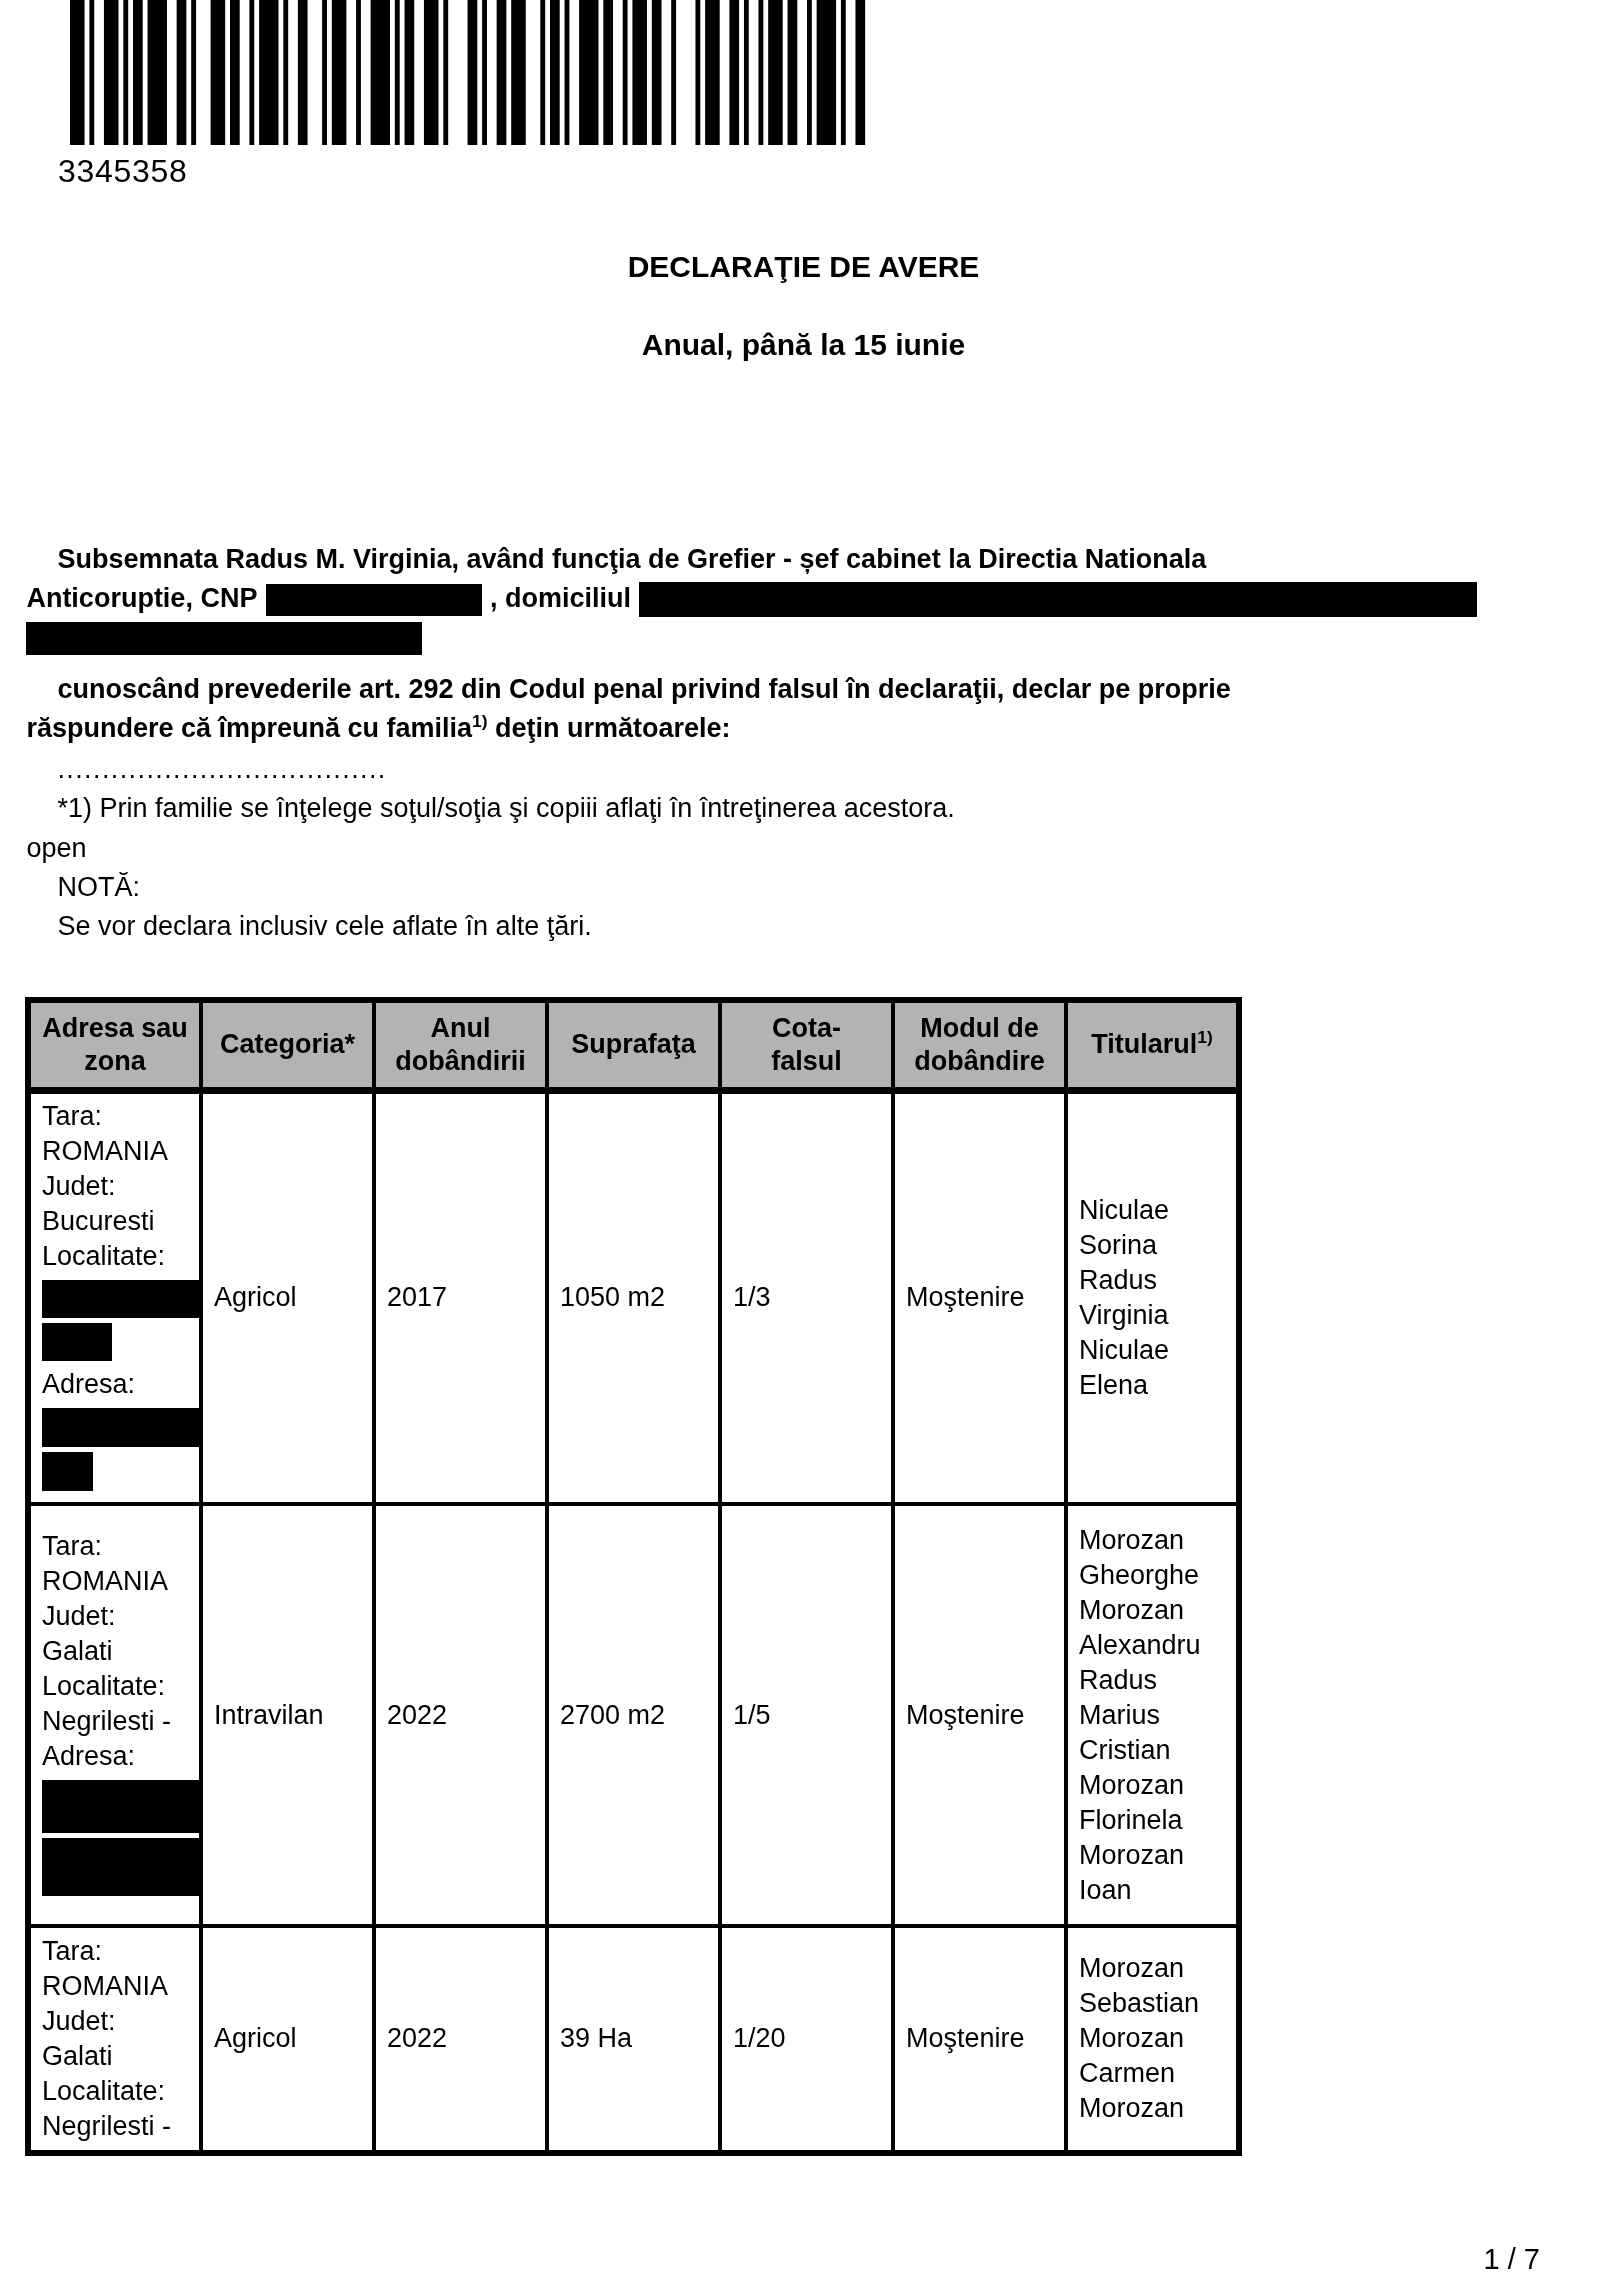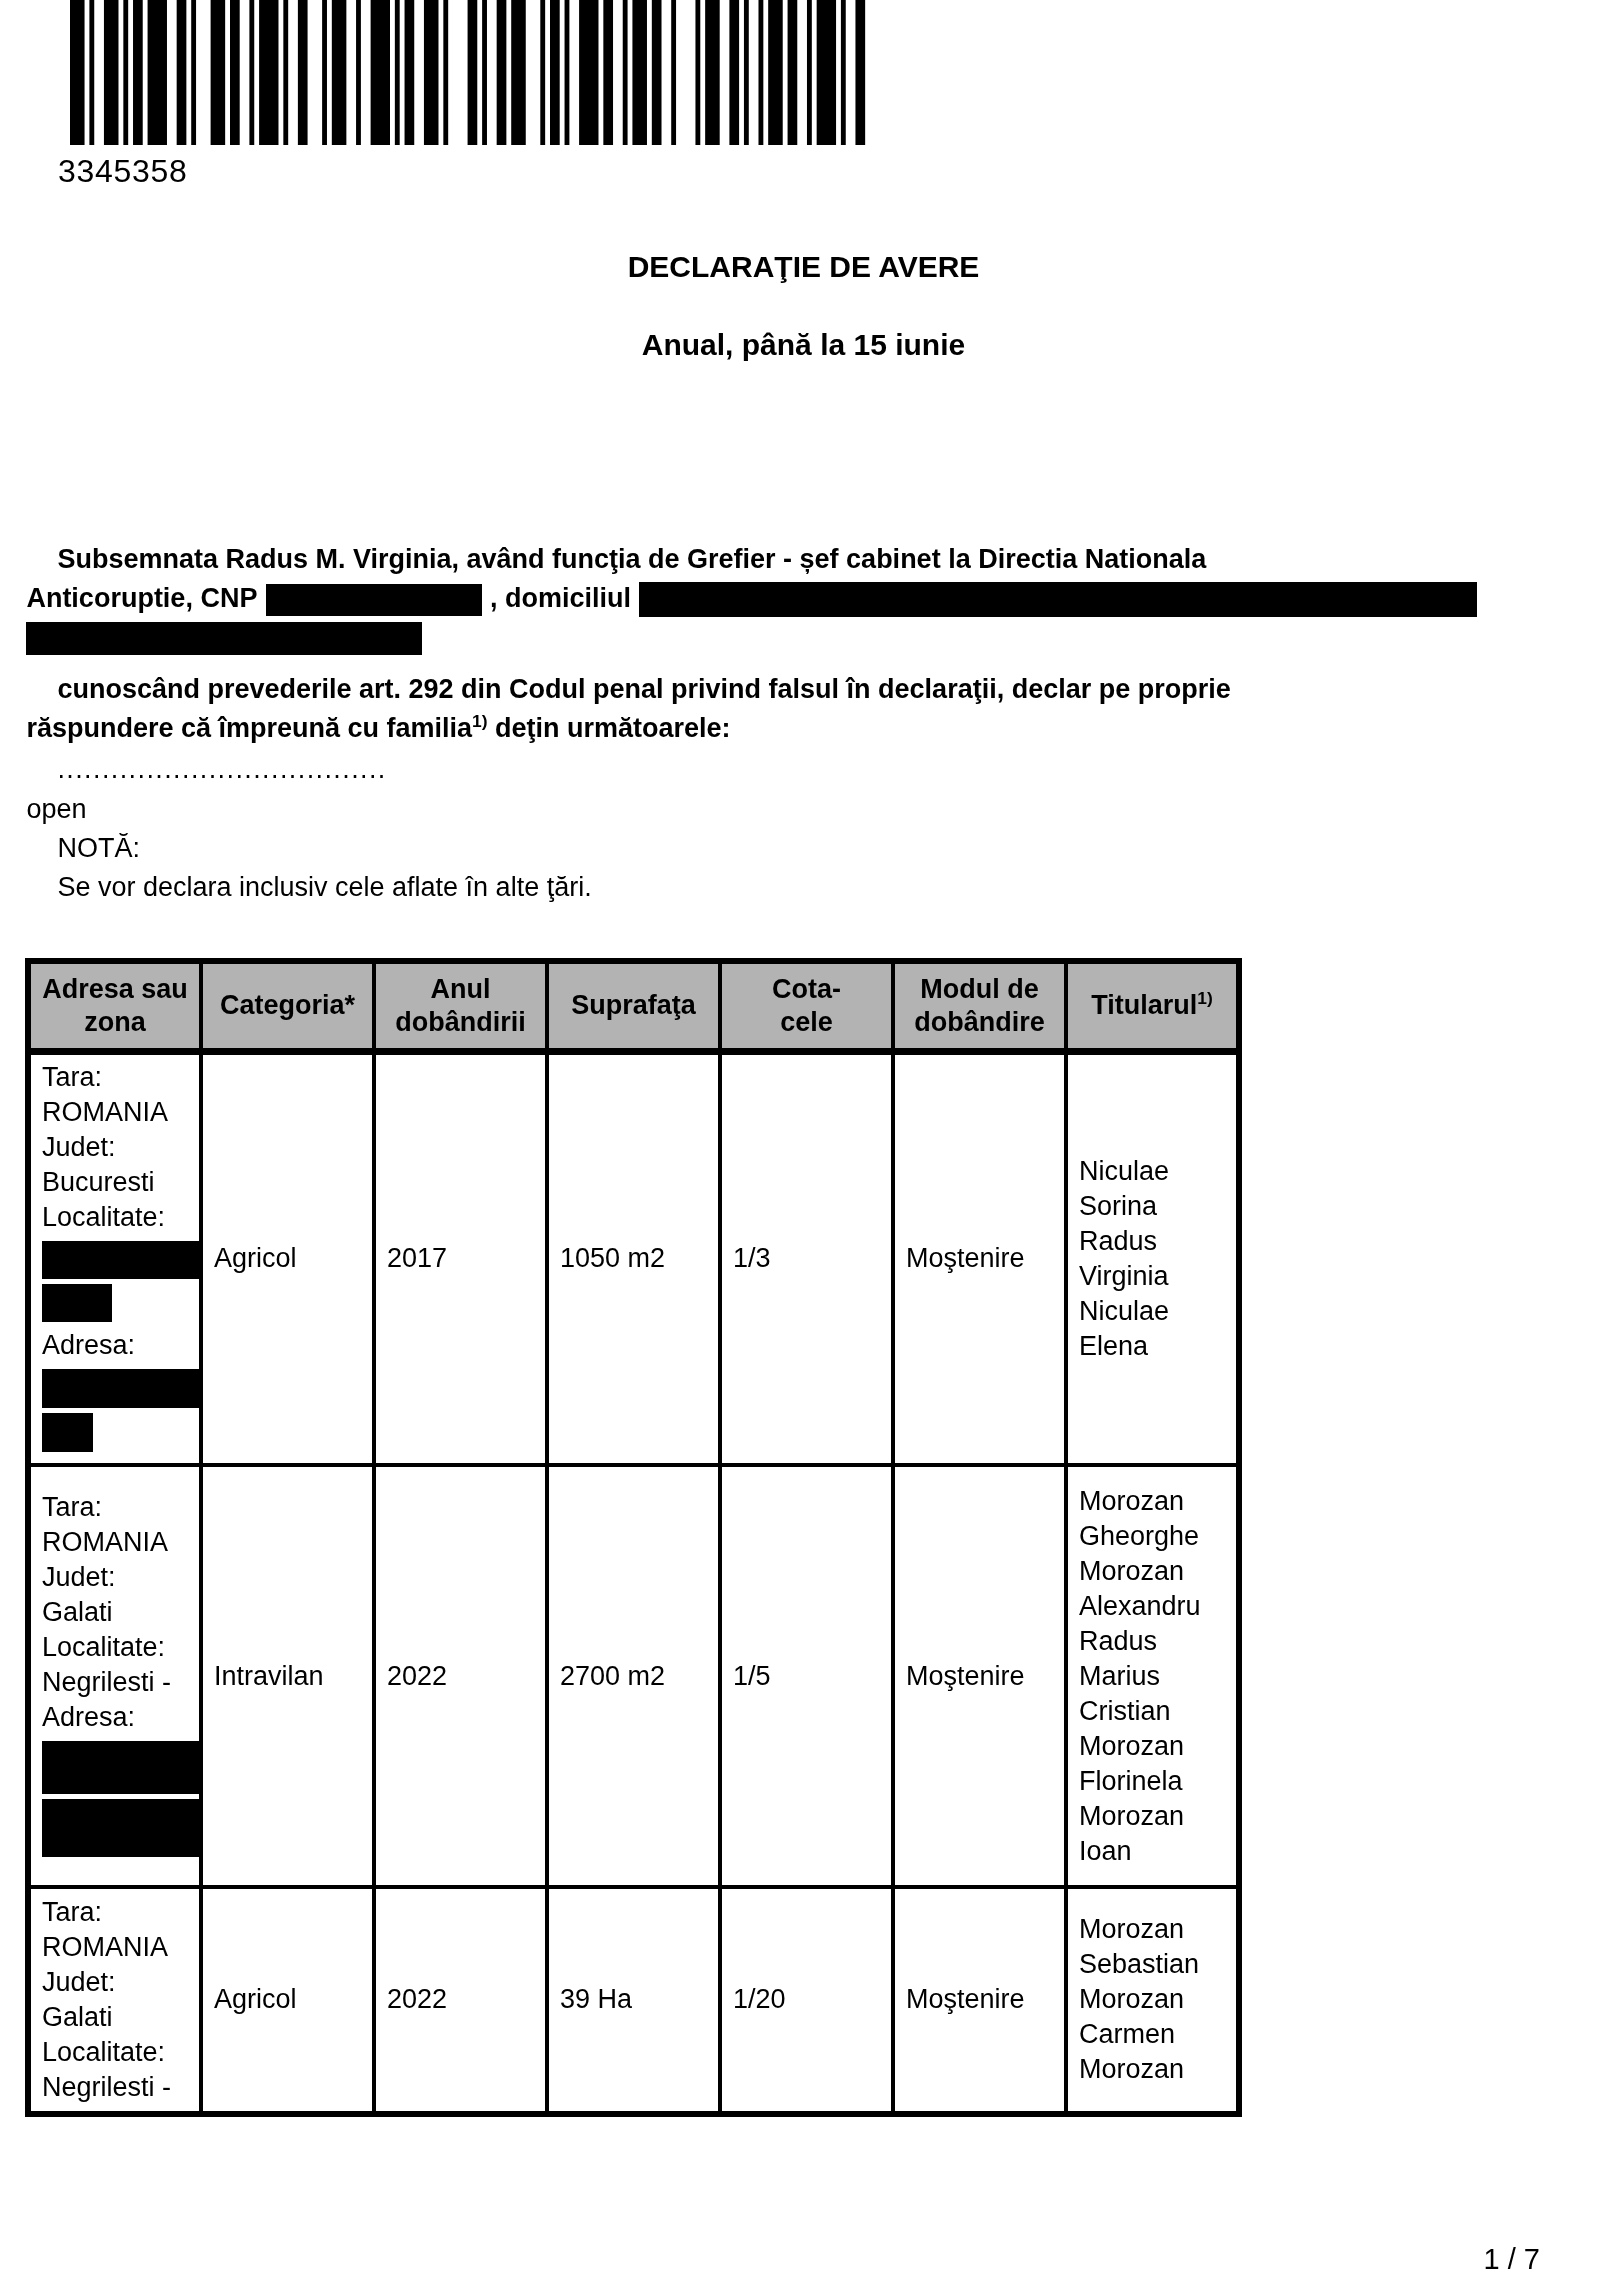--- a/index.html
+++ b/index.html
@@ -121,20 +121,21 @@
     <div class="bold indent">Subsemnata Radus M. Virginia, având funcţia de Grefier - șef cabinet la Directia Nationala</div>
     <div class="bold"><span>Anticoruptie, CNP</span><span class="redact-inline" style="width: 216px; height: 32px;"></span><span>, domiciliul</span><span class="redact-inline" style="width: 838px; height: 35px;"></span></div>
     <div class="redact-block" style="width: 396px; height: 33px;"></div>
 
     <div class="oath">
       <div class="bold indent">cunoscând prevederile art. 292 din Codul penal privind falsul în declaraţii, declar pe proprie</div>
       <div class="bold"><span>răspundere că împreună cu familia</span><sup>1)</sup><span> deţin următoarele:</span></div>
     </div>
 
     <div class="dotted-line indent">.....................................</div>
+    <div class="footnote-line indent">*1) Prin familie se înţelege soţul/soţia şi copiii aflaţi în întreţinerea acestora.</div>
     <div class="open-line">open</div>
 
     <div class="indent">NOTĂ:</div>
     <div class="indent">Se vor declara inclusiv cele aflate în alte ţări.</div>
 
     <table class="terenuri">
       <colgroup>
         <col>
           <col>
           <col>
@@ -145,21 +146,21 @@
       </colgroup>
       <thead>
         <tr>
             <th>Adresa sau
 zona</th>
             <th>Categoria*</th>
             <th>Anul
 dobândirii</th>
             <th>Suprafaţa</th>
             <th>Cota-
-cele</th>
+falsul</th>
             <th>Modul de
 dobândire</th>
             <th>Titularul<sup>1)</sup></th>
           </tr>
       </thead>
       <tbody>
           <tr class="row0">
             <td class="addr">
               <div>Tara:</div>
               <div>ROMANIA</div>

